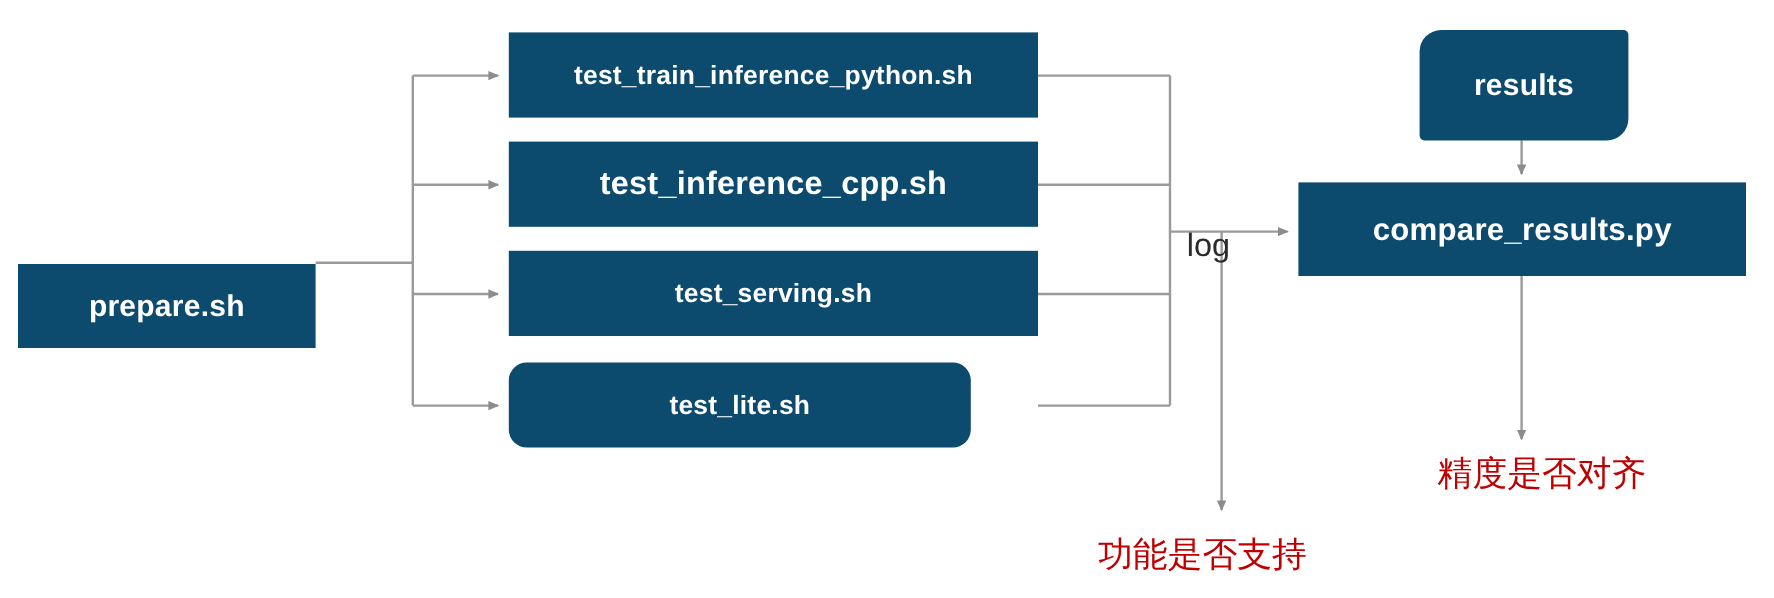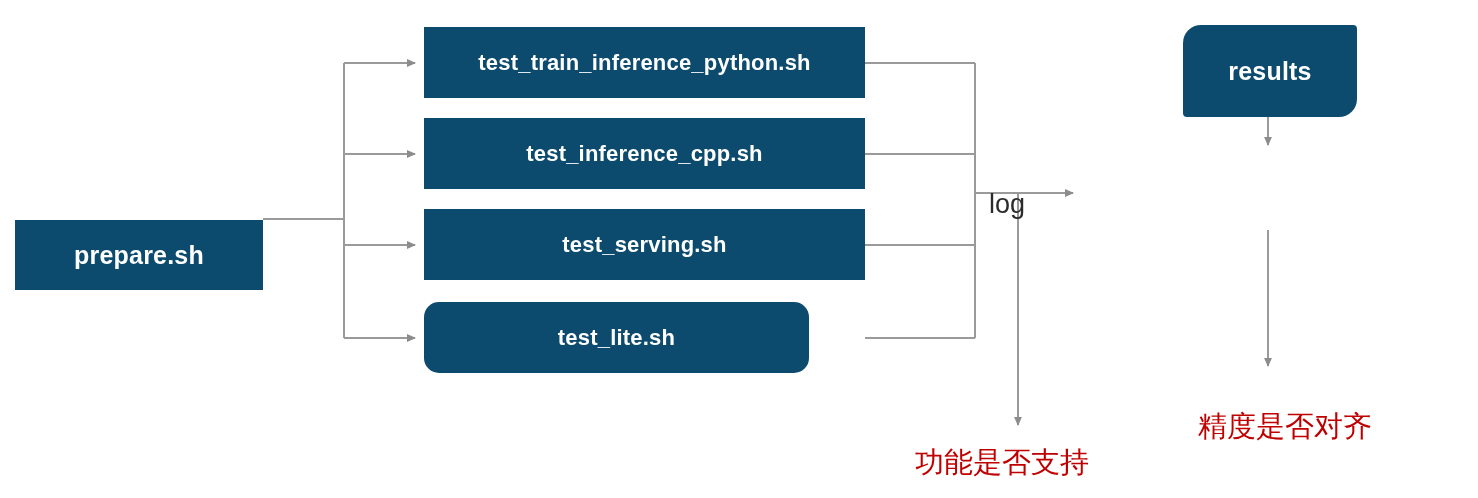--- a/index.html
+++ b/index.html
@@ -52,21 +52,21 @@
     top: 27px;
     width: 441px;
     height: 71px;
     font-size: 22px;
   }
   #node-inference-cpp {
     left: 424px;
     top: 118px;
     width: 441px;
     height: 71px;
-    font-size: 22px;
+    font-size: 27px;
   }
   #node-serving {
     left: 424px;
     top: 209px;
     width: 441px;
     height: 71px;
     font-size: 22px;
   }
   #node-lite {
     left: 424px;
@@ -110,21 +110,20 @@
     z-index: 3;
     white-space: nowrap;
   }
   #note-function {
     left: 915px;
     top: 443px;
   }
   #note-precision {
     left: 1198px;
     top: 375px;
-    margin-top: 32px;
   }
 </style>
 </head>
 <body>
 
 <div id="canvas">
 
   <svg id="wires" viewBox="0 0 1478 498" xmlns="http://www.w3.org/2000/svg">
     <defs>
       <marker id="arrowhead" markerWidth="9" markerHeight="9" refX="8" refY="4.5" orient="auto" markerUnits="userSpaceOnUse">
@@ -177,20 +176,23 @@
   </div>
 
   <div class="node" id="node-lite">
     <span class="node-label">test_lite.sh</span>
   </div>
 
   <div class="node" id="node-results">
     <span class="node-label">results</span>
   </div>
 
+  <div class="node" id="node-compare">
+    <span class="node-label">compare_results.py</span>
+  </div>
 
   <div class="edge-label" id="label-log">log</div>
 
   <div class="note" id="note-function">功能是否支持</div>
 
   <div class="note" id="note-precision">精度是否对齐</div>
 
 </div>
 
 </body></html>

